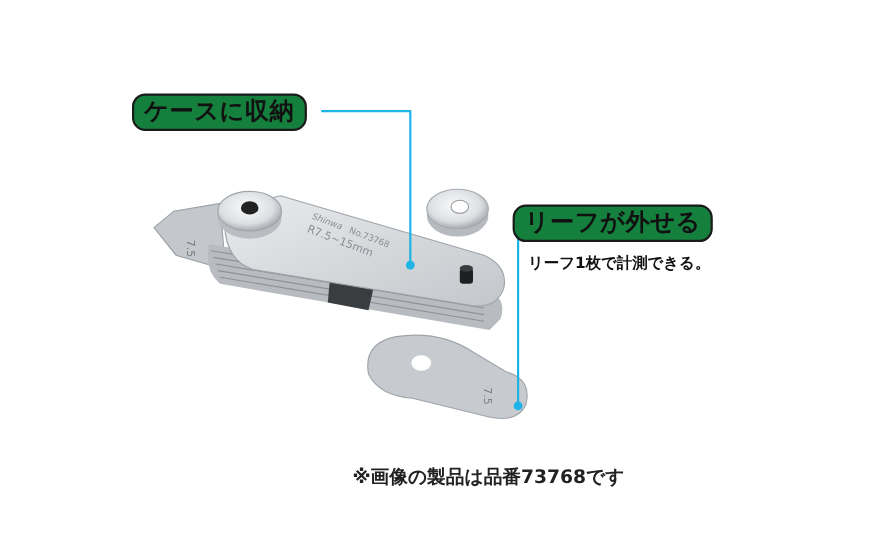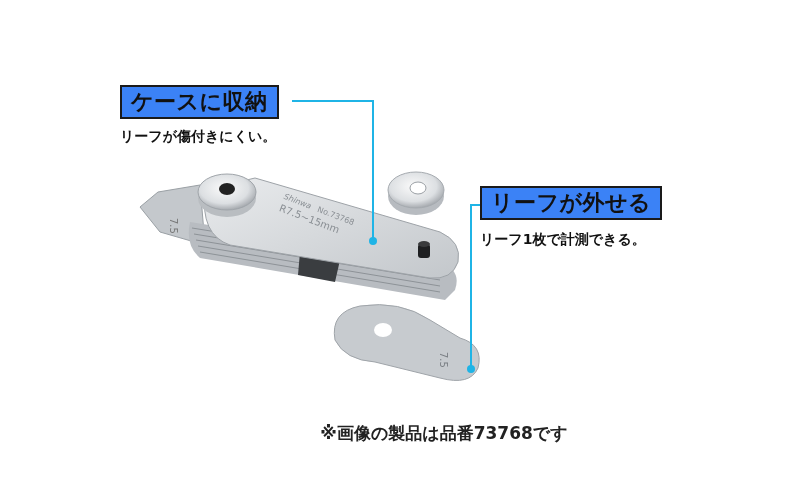--- a/index.html
+++ b/index.html
@@ -6,22 +6,22 @@
     body {
       width: 800px; height: 500px; overflow: hidden;
       background: #ffffff; position: relative;
       font-family: "DejaVu Sans", sans-serif;
       color: #111;
     }
     .stage { position: absolute; left: 0; top: 0; width: 800px; height: 500px; }
     .callout-box {
       position: absolute;
       border: 2px solid #1a1a1a;
-      border-radius: 0;
-      background: #3b82f6;
+      border-radius: 12px;
+      background: #15803d;
       font-weight: bold;
       font-size: 22px;
       line-height: 30px;
       padding: 0 9px;
       white-space: nowrap;
       letter-spacing: 0.5px;
     }
     .callout-sub {
       position: absolute;
       font-weight: bold;
@@ -110,19 +110,18 @@
 
     <g stroke="#1fb4e6" stroke-width="2" fill="none">
       <polyline points="292,101 373,101 373,240"></polyline>
       <polyline points="490,205 471,205 471,369"></polyline>
     </g>
     <circle cx="373" cy="241" r="4" fill="#1fb4e6"></circle>
     <circle cx="471" cy="369" r="4" fill="#1fb4e6"></circle>
   </svg>
 
   <div class="callout-box" style="left:120px; top:85px;">ケースに収納</div>
-  <div class="callout-sub" style="left:120px; top:128px;">リーフが傷付きにくい。</div>
 
-  <div class="callout-box" style="left:480px; top:186px;">リーフが外せる</div>
+  <div class="callout-box" style="left:466px; top:186px;">リーフが外せる</div>
   <div class="callout-sub" style="left:480px; top:231px;">リーフ1枚で計測できる。</div>
 
   <div class="footnote">※画像の製品は品番73768です</div>
 </div>
 
 </body></html>

